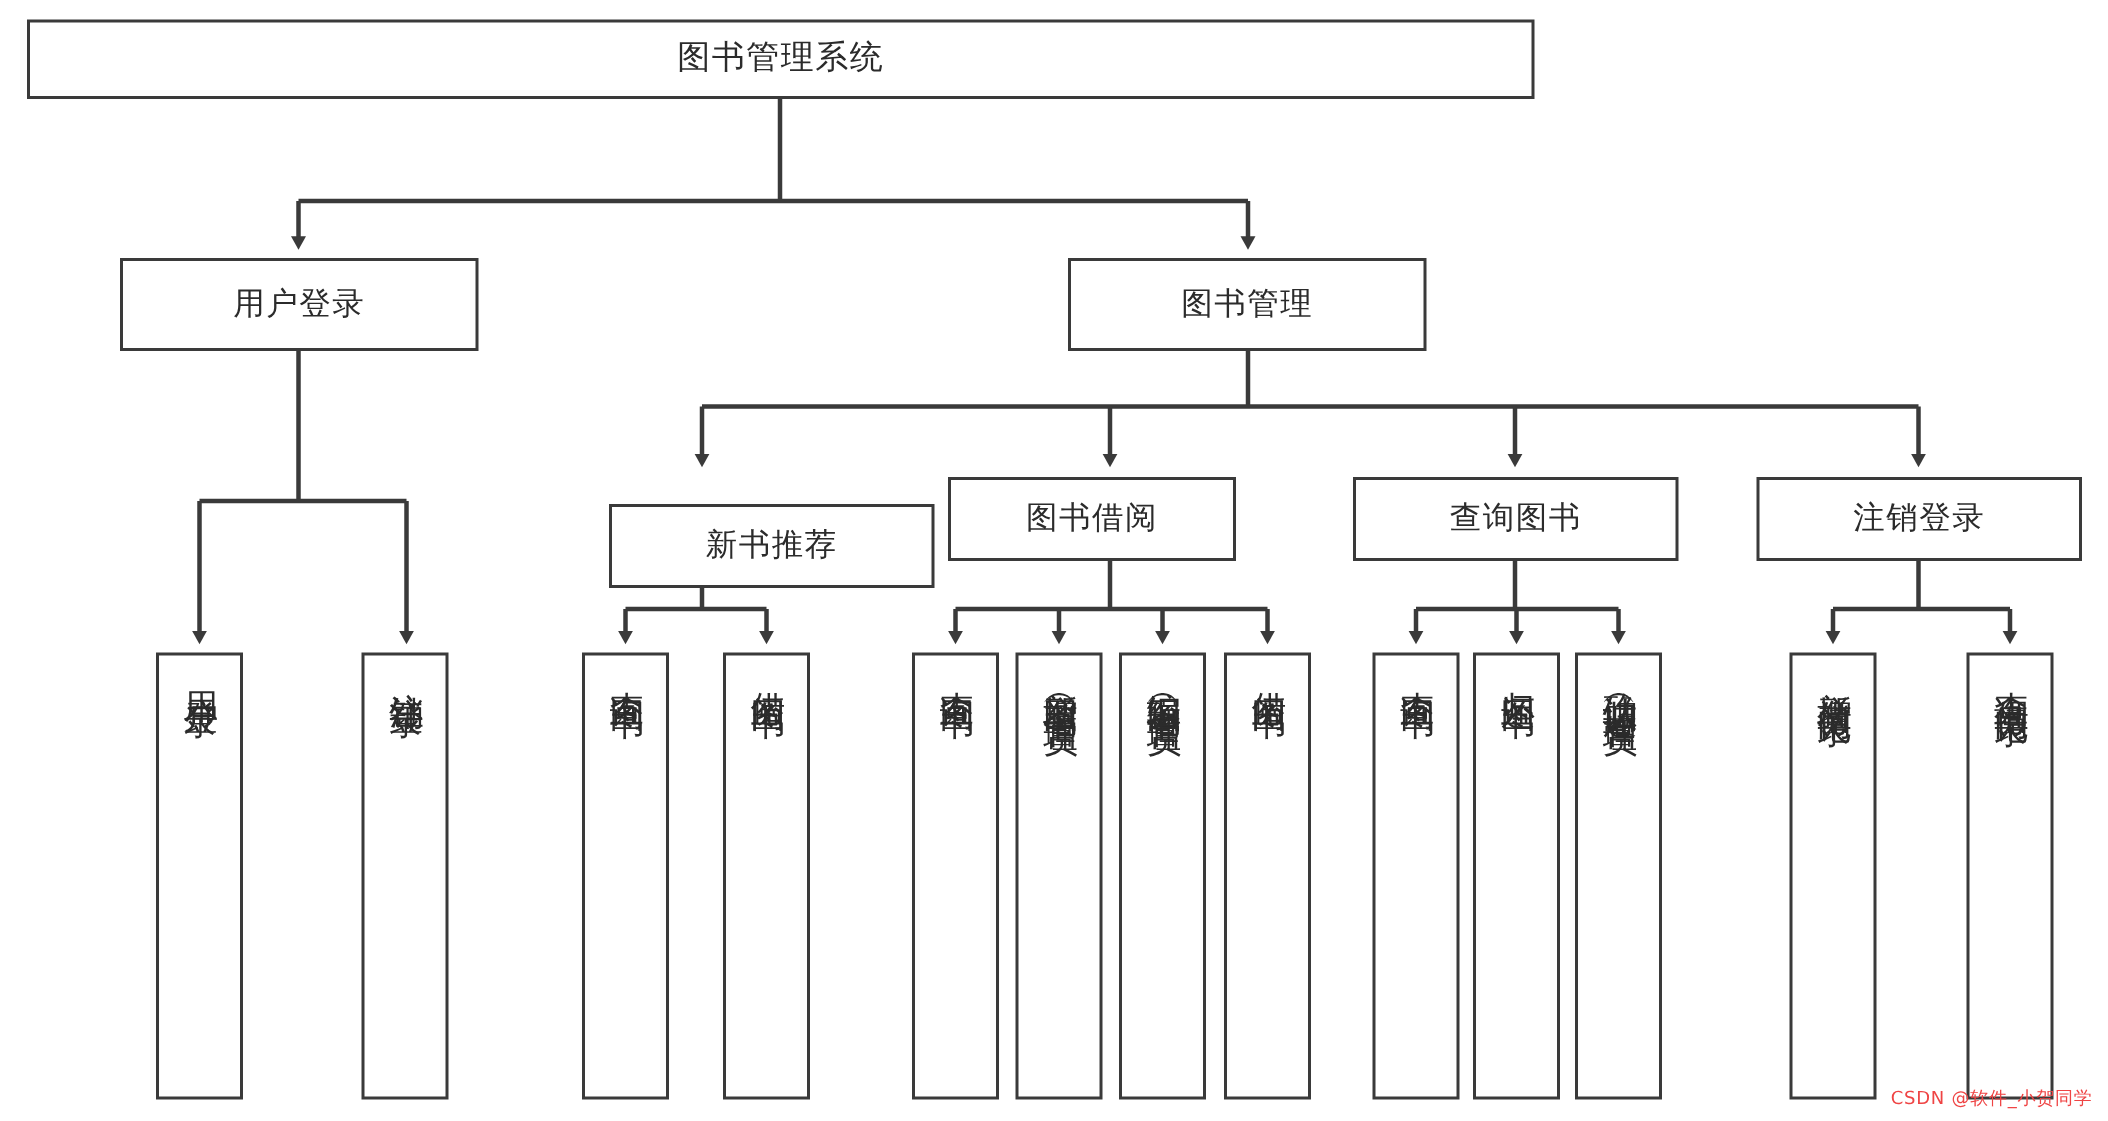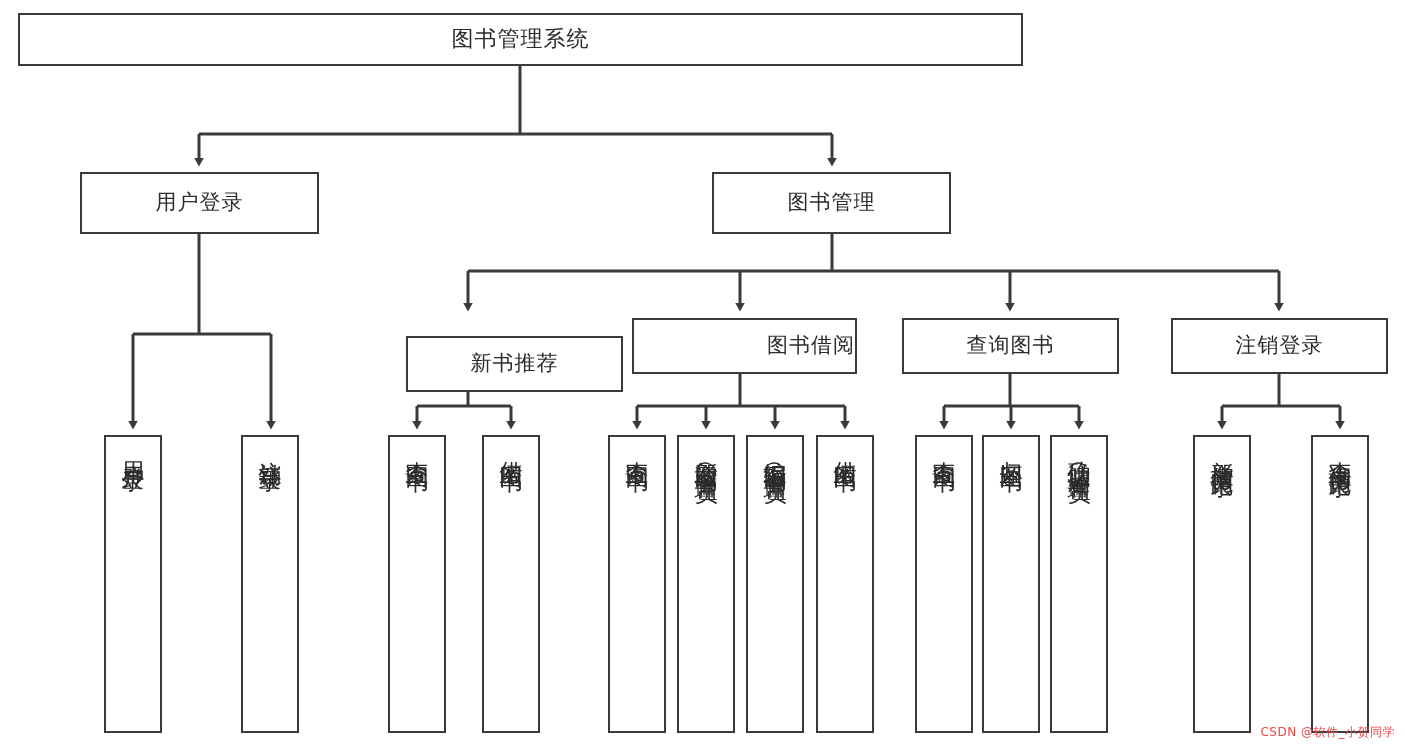--- a/index.html
+++ b/index.html
@@ -131,21 +131,21 @@
   <div class="node h" style="left:80px; top:172px; width:239px; height:62px;">
     <span>用户登录</span>
   </div>
   <div class="node h" style="left:712px; top:172px; width:239px; height:62px;">
     <span>图书管理</span>
   </div>
 
   <div class="node h" style="left:360px; top:336px; width:217px; height:56px;margin-left:46px;">
     <span>新书推荐</span>
   </div>
-  <div class="node h" style="left:632px; top:318px; width:225px; height:56px;justify-content:flex-end;">
+  <div class="node h" style="left:632px; top:318px; width:192px; height:56px;">
     <span>图书借阅</span>
   </div>
   <div class="node h" style="left:902px; top:318px; width:217px; height:56px;">
     <span>查询图书</span>
   </div>
   <div class="node h" style="left:1171px; top:318px; width:217px; height:56px;">
     <span>注销登录</span>
   </div>
 
   <div class="node v" style="left:104px; top:435px; width:58px; height:298px;">

